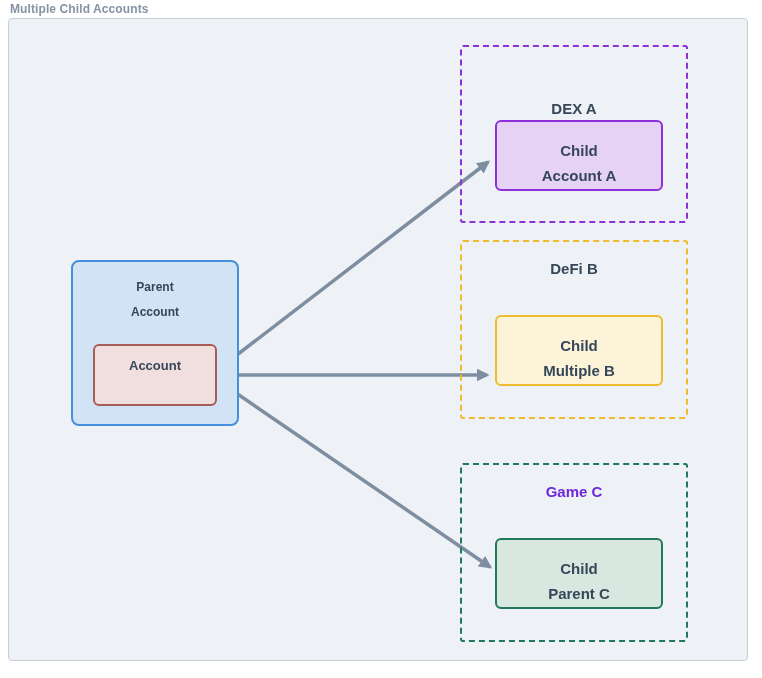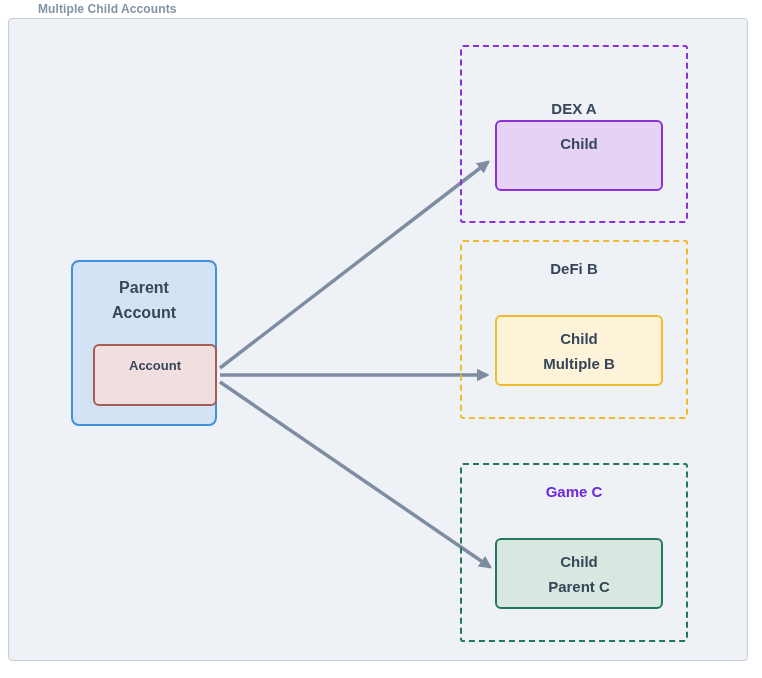--- a/index.html
+++ b/index.html
@@ -36,25 +36,25 @@
   }
   .node {
     position: absolute;
     box-sizing: border-box;
     text-align: center;
     font-weight: 600;
   }
   .parent-node {
     left: 62px;
     top: 241px;
-    width: 146px;
+    width: 168px;
     height: 166px;
     border: 2px solid;
     border-radius: 8px;
-    font-size: 16px;
+    font-size: 12px;
     line-height: 25px;
     padding-top: 13px;
   }
   .capability-node {
     left: 84px;
     top: 325px;
     width: 124px;
     height: 62px;
     border: 2px solid;
     border-radius: 6px;
@@ -85,38 +85,38 @@
   }
   .child-node {
     left: 33px;
     top: 73px;
     width: 168px;
     height: 71px;
     border: 2px solid;
     border-radius: 6px;
     font-size: 15px;
     line-height: 25px;
-    padding-top: 9px;
+    padding-top: 16px;
   }
   .line { display: block; }
   .arrows {
     position: absolute;
     left: 0;
     top: 0;
     width: 740px;
     height: 643px;
     pointer-events: none;
   }
 </style>
 </head>
 <body>
 
 <div class="page">
 
-  <div class="diagram-title" style="color: rgb(132, 148, 164); margin-left: 28px;">Multiple Child Accounts</div>
+  <div class="diagram-title" style="color: rgb(132, 148, 164);">Multiple Child Accounts</div>
 
   <div class="canvas" style="background-color: rgb(238, 241, 245); border-color: rgb(200, 206, 214);">
 
     <svg class="arrows" viewBox="0 0 740 643">
       <defs>
         <marker id="arrowhead" viewBox="0 0 10 10" refX="8" refY="5" markerWidth="13" markerHeight="13" markerUnits="userSpaceOnUse" orient="auto">
           <path d="M0,0 L10,5 L0,10 z" style="fill: rgb(126, 142, 160);"></path>
         </marker>
       </defs>
       <line x1="211" y1="349" x2="479" y2="143" stroke-width="3.5" marker-end="url(#arrowhead)" style="stroke: rgb(126, 142, 160);"></line>
@@ -130,20 +130,21 @@
     </div>
 
     <div class="node capability-node" style="background-color: rgb(241, 222, 222); border-color: rgb(166, 93, 86); color: rgb(54, 71, 89);">
       <span class="line">Account</span>
     </div>
 
     <div class="group group-a" style="border-color: rgb(140, 48, 217);">
       <div class="group-label" style="color: rgb(54, 71, 89); margin-top: 35px;">DEX A</div>
       <div class="node child-node" style="background-color: rgb(229, 210, 245); border-color: rgb(140, 48, 217); color: rgb(54, 71, 89);">
         <span class="line">Child</span>
+        <span class="line">Account A</span>
       </div>
     </div>
 
     <div class="group group-b" style="border-color: rgb(238, 188, 44);">
       <div class="group-label" style="color: rgb(54, 71, 89);">DeFi B</div>
       <div class="node child-node" style="background-color: rgb(252, 243, 216); border-color: rgb(238, 188, 44); color: rgb(54, 71, 89);">
         <span class="line">Child</span>
         <span class="line">Multiple B</span>
       </div>
     </div>

